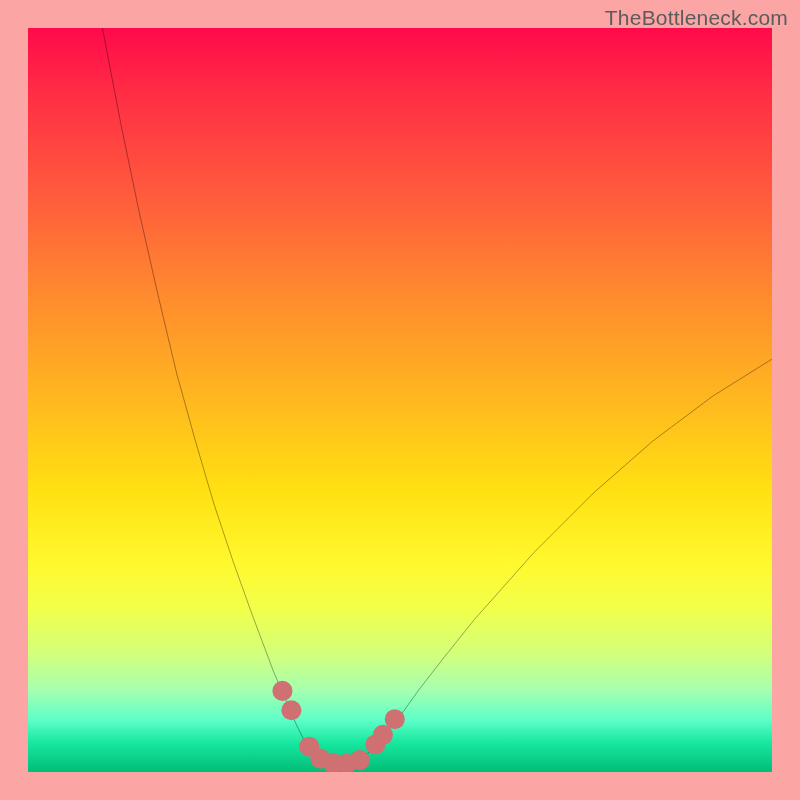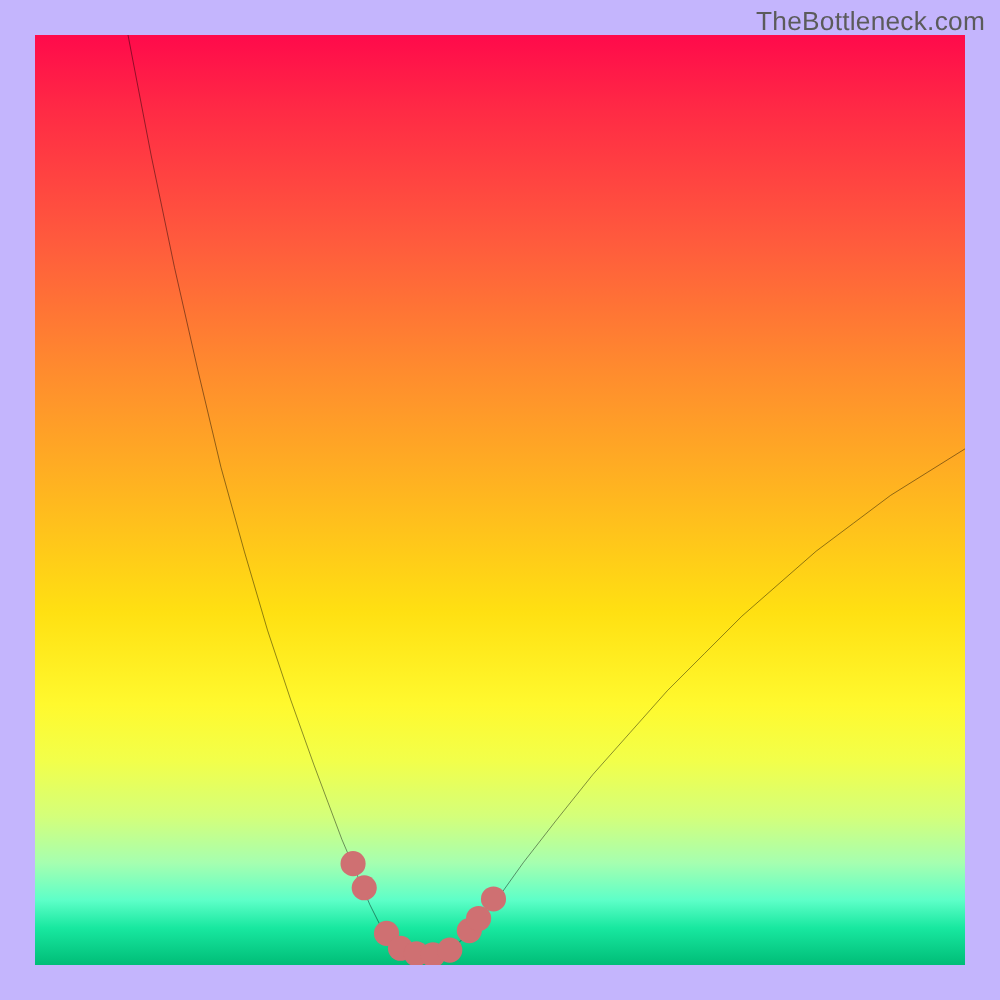--- a/index.html
+++ b/index.html
@@ -7,21 +7,21 @@
     padding: 0;
     width: 800px;
     height: 800px;
     overflow: hidden;
     background: #000;
     font-family: Arial, Helvetica, sans-serif;
   }
   .frame {
     position: absolute;
     inset: 0;
-    background: #c4b5fd;
+    background: #fca5a5;
   }
   .plot {
     position: absolute;
     left: 28px;
     top: 28px;
     width: 744px;
     height: 744px;
     
     background: linear-gradient(to bottom,
       #ff0a4b 0%,

